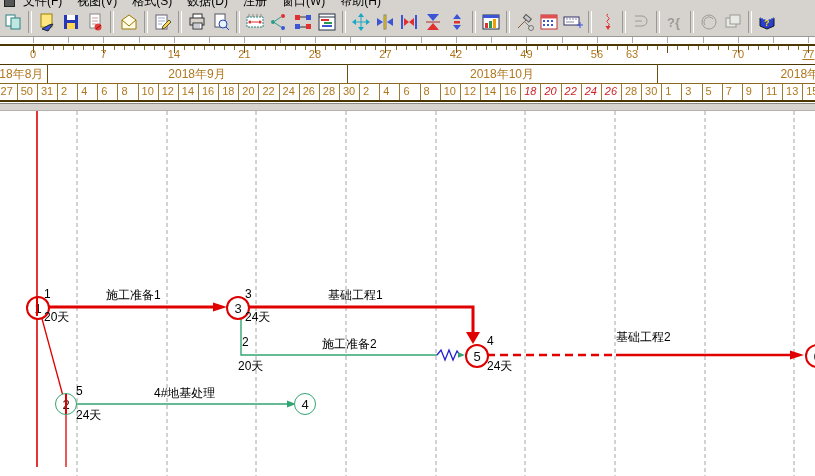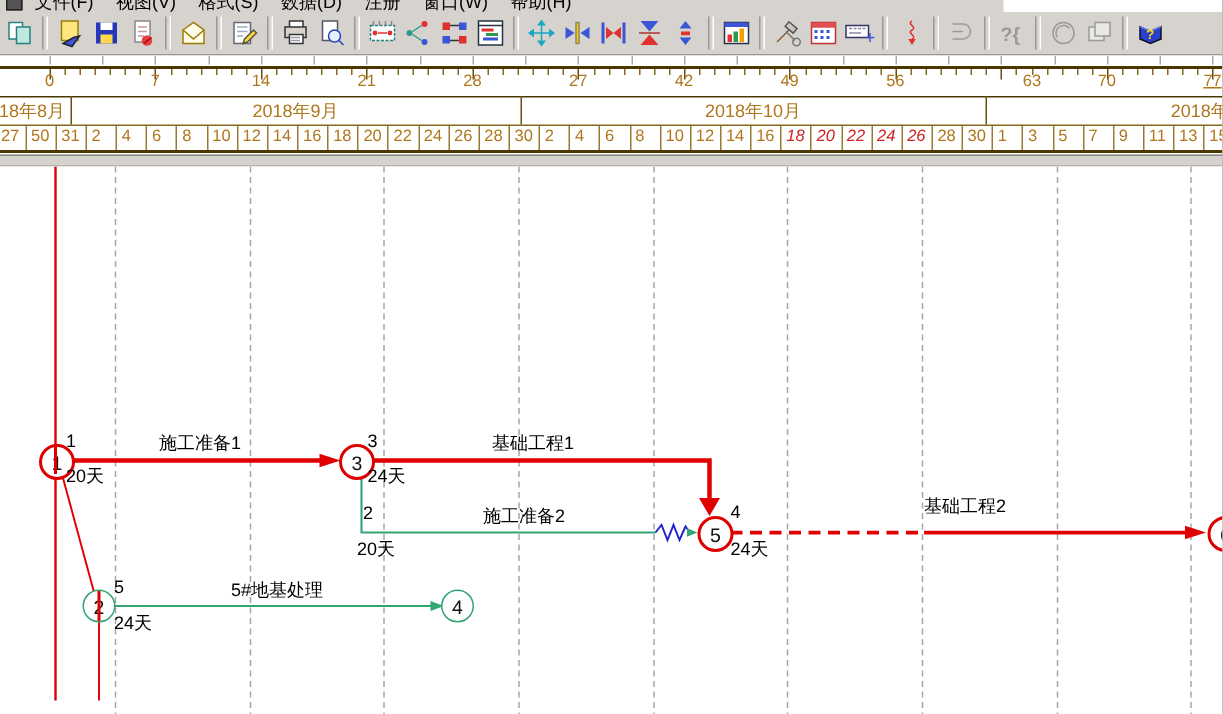--- a/index.html
+++ b/index.html
@@ -1,19 +1,19 @@
 <!DOCTYPE html>
 <html><head>
 <meta charset="utf-8">
 <style>
   html,body{margin:0;padding:0;background:#888;}
   .screen{position:relative;width:815px;height:476px;overflow:hidden;background:#fff;
           font-family:"Liberation Sans","DejaVu Sans",sans-serif;}
   
-  .menubar{position:absolute;left:0;top:0;width:669px;height:8px;background:#d6d3ce;overflow:hidden;}
+  .menubar{position:absolute;left:0;top:0;width:815px;height:8px;background:#d6d3ce;overflow:hidden;}
   .menurow{position:absolute;left:0;top:-7px;height:16px;display:flex;align-items:center;white-space:nowrap;}
   .doc-ico{width:9px;height:9px;background:#555;border:1px solid #222;margin:0 8px 0 4px;}
   .menu-item{font-size:12px;color:#000;margin-right:15px;}
   
   .toolbar{position:absolute;left:0;top:8px;width:815px;height:29px;background:#d6d3ce;
            border-bottom:1px solid #9a9a94;display:flex;align-items:center;padding-left:1px;box-sizing:border-box;}
   .tgroup{display:flex;align-items:center;}
   .tsep{width:2px;height:22px;margin:0 3px;border-left:1px solid #9a9a94;border-right:1px solid #fff;}
   .tbtn{width:24px;height:24px;display:flex;align-items:center;justify-content:center;}
   .tbtn svg{width:20px;height:20px;}
@@ -414,21 +414,21 @@
       <div class="weektick" style="left: 808.39px;"></div>
       <div class="weeklabel" style="left: 33px;">0</div>
       <div class="weeklabel" style="left: 103.49px;">7</div>
       <div class="weeklabel" style="left: 173.98px;">14</div>
       <div class="weeklabel" style="left: 244.47px;">21</div>
       <div class="weeklabel" style="left: 314.96px;">28</div>
       <div class="weeklabel" style="left: 385.45px;">27</div>
       <div class="weeklabel" style="left: 455.94px;">42</div>
       <div class="weeklabel" style="left: 526.43px;">49</div>
       <div class="weeklabel" style="left: 596.92px;">56</div>
-      <div class="weeklabel" style="left: 688px;">63</div>
+      <div class="weeklabel" style="left: 632px;">63</div>
       <div class="weeklabel" style="left: 737.9px;">70</div>
       <div class="weeklabel" style="left: 808.39px; text-decoration: underline;">77</div>
       <div class="monthdiv" style="left: 47px;"></div>
       <div class="monthdiv" style="left: 347px;"></div>
       <div class="monthdiv" style="left: 657px;"></div>
       <div class="monthlabel" style="left: -14px;">2018年8月</div>
       <div class="monthlabel" style="left: 197px; transform: translateX(-50%);">2018年9月</div>
       <div class="monthlabel" style="left: 502px; transform: translateX(-50%);">2018年10月</div>
       <div class="monthlabel" style="left: 812px; transform: translateX(-50%);">2018年11月</div>
       <div class="datecell" style="left: -3.4px; width: 20.14px;">27</div>
@@ -527,16 +527,16 @@
       <div class="nlabel" style="left: 245px; top: 176px;">3</div>
       <div class="nlabel" style="left: 328px; top: 176px;">基础工程1</div>
       <div class="nlabel" style="left: 245px; top: 198px;">24天</div>
       <div class="nlabel" style="left: 242px; top: 224px;">2</div>
       <div class="nlabel" style="left: 322px; top: 225px;">施工准备2</div>
       <div class="nlabel" style="left: 238px; top: 247px;">20天</div>
       <div class="nlabel" style="left: 487px; top: 223px;">4</div>
       <div class="nlabel" style="left: 616px; top: 218px;">基础工程2</div>
       <div class="nlabel" style="left: 487px; top: 247px;">24天</div>
       <div class="nlabel" style="left: 76px; top: 273px;">5</div>
-      <div class="nlabel" style="left: 154px; top: 274px;">5#地基处理</div>
+      <div class="nlabel" style="left: 154px; top: 274px;">4#地基处理</div>
       <div class="nlabel" style="left: 76px; top: 296px;">24天</div>
     </div>
 </div>
 
 </body></html>

